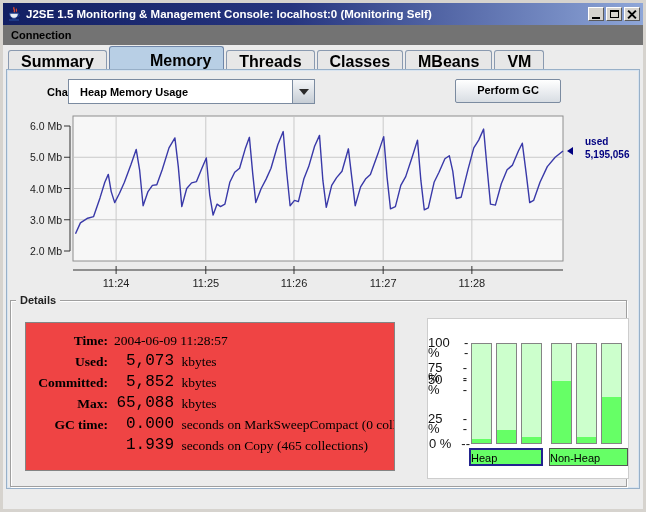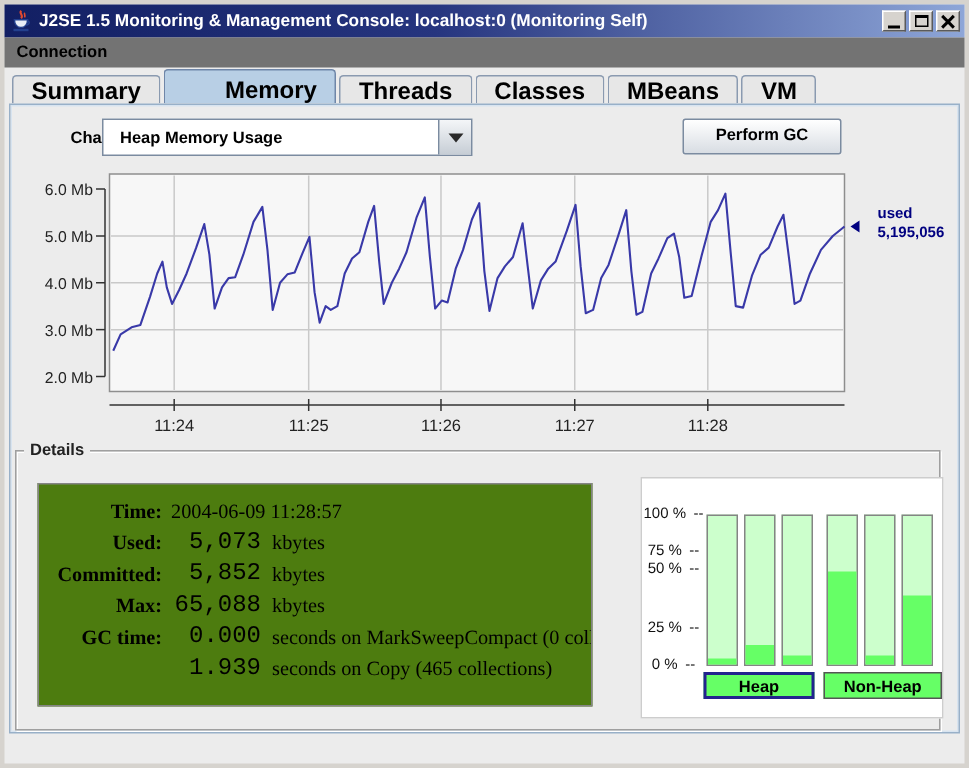--- a/index.html
+++ b/index.html
@@ -88,41 +88,41 @@
   .details-box{
     position:absolute; left:7px; top:297px; width:617px; height:187px;
     border:1px solid #9f9f9f; box-shadow:inset 1px 1px 0 #ffffff, 1px 1px 0 #ffffff;
   }
   .details-legend{
     position:absolute; left:13px; top:291px; background:#ececec; padding:0 4px;
     font-size:11px; font-weight:bold; color:#222;
   }
   .details-panel{
     position:absolute; left:22px; top:319px; width:370px; height:149px;
-    background:#4d7c0f; border:1px solid #848484; padding-top:7px; overflow:hidden;
+    background:#ef4444; border:1px solid #848484; padding-top:7px; overflow:hidden;
   }
   .drow{ display:flex; height:21px; line-height:21px; font-family:"Liberation Serif", serif; font-size:13.5px; }
   .dlabel{ width:82px; text-align:right; font-weight:bold; flex:0 0 82px; }
   .dnum{ width:66px; flex:0 0 66px; text-align:right; font-family:"Liberation Mono", monospace; font-size:16px; }
   .dtext{ white-space:pre; padding-left:4px; }
   .dtext.date{ padding-left:6px; }
 
   
   .bar-panel{
     position:absolute; left:424px; top:315px; width:202px; height:161px;
     background:#fff; border:1px solid #cdcdcd; overflow:hidden;
   }
-  .btick{ position:absolute; width:42px; display:flex; justify-content:center; gap:5px;
-    font-size:10px; color:#111; line-height:10px; }
+  .btick{ position:absolute; width:42px; display:flex; justify-content:flex-end; gap:10px;
+    font-size:13px; color:#111; line-height:10px; }
   .vbar{ position:absolute; width:21px; height:101px; top:24px;
     background:#ccffcc; border:1px solid #848484; }
   .vbar .fill{ position:absolute; left:0; right:0; bottom:0; background:#66ff66; }
   .pool-btn{
     position:absolute; top:129px; height:18px; background:#66ff66;
-    font-size:11px; font-weight:bold; text-align:center; line-height:19px; color:#000;
+    font-size:11px; font-weight:normal; text-align:left; line-height:19px; color:#000;
     border:1px solid #555;
   }
   .pool-btn.selected{ border:2px solid #23238e; line-height:17px; }
 </style>
 </head>
 <body>
 
 <div class="window">
 
   <div class="titlebar">

